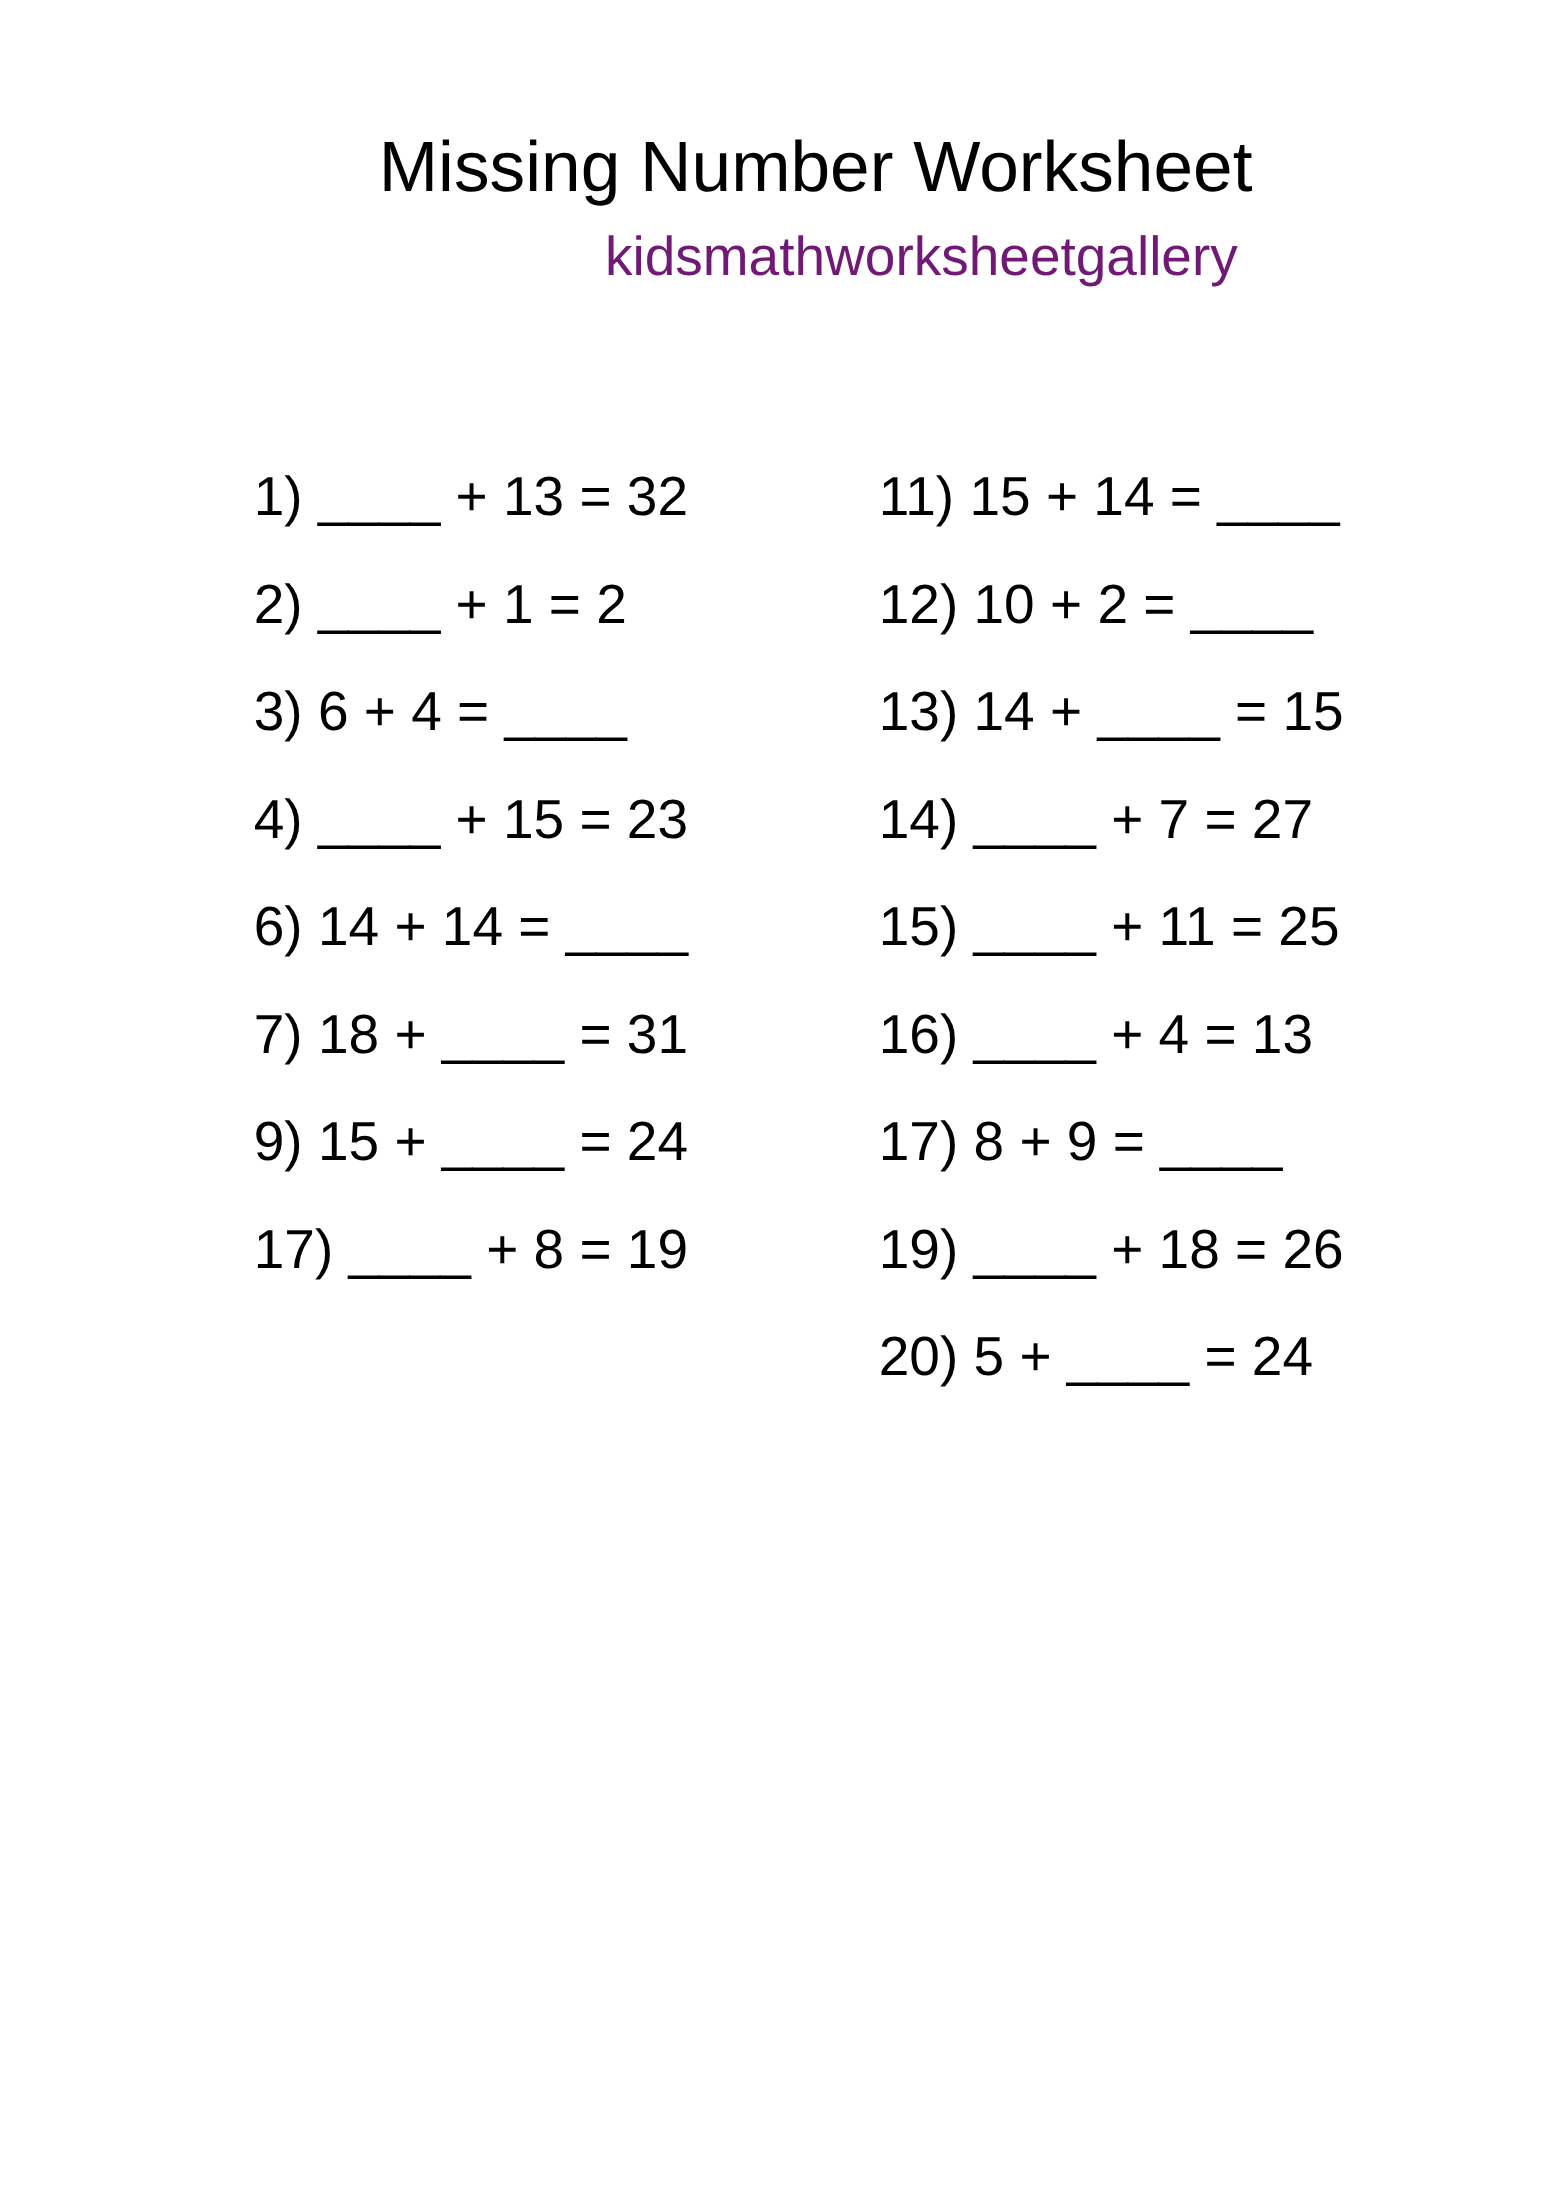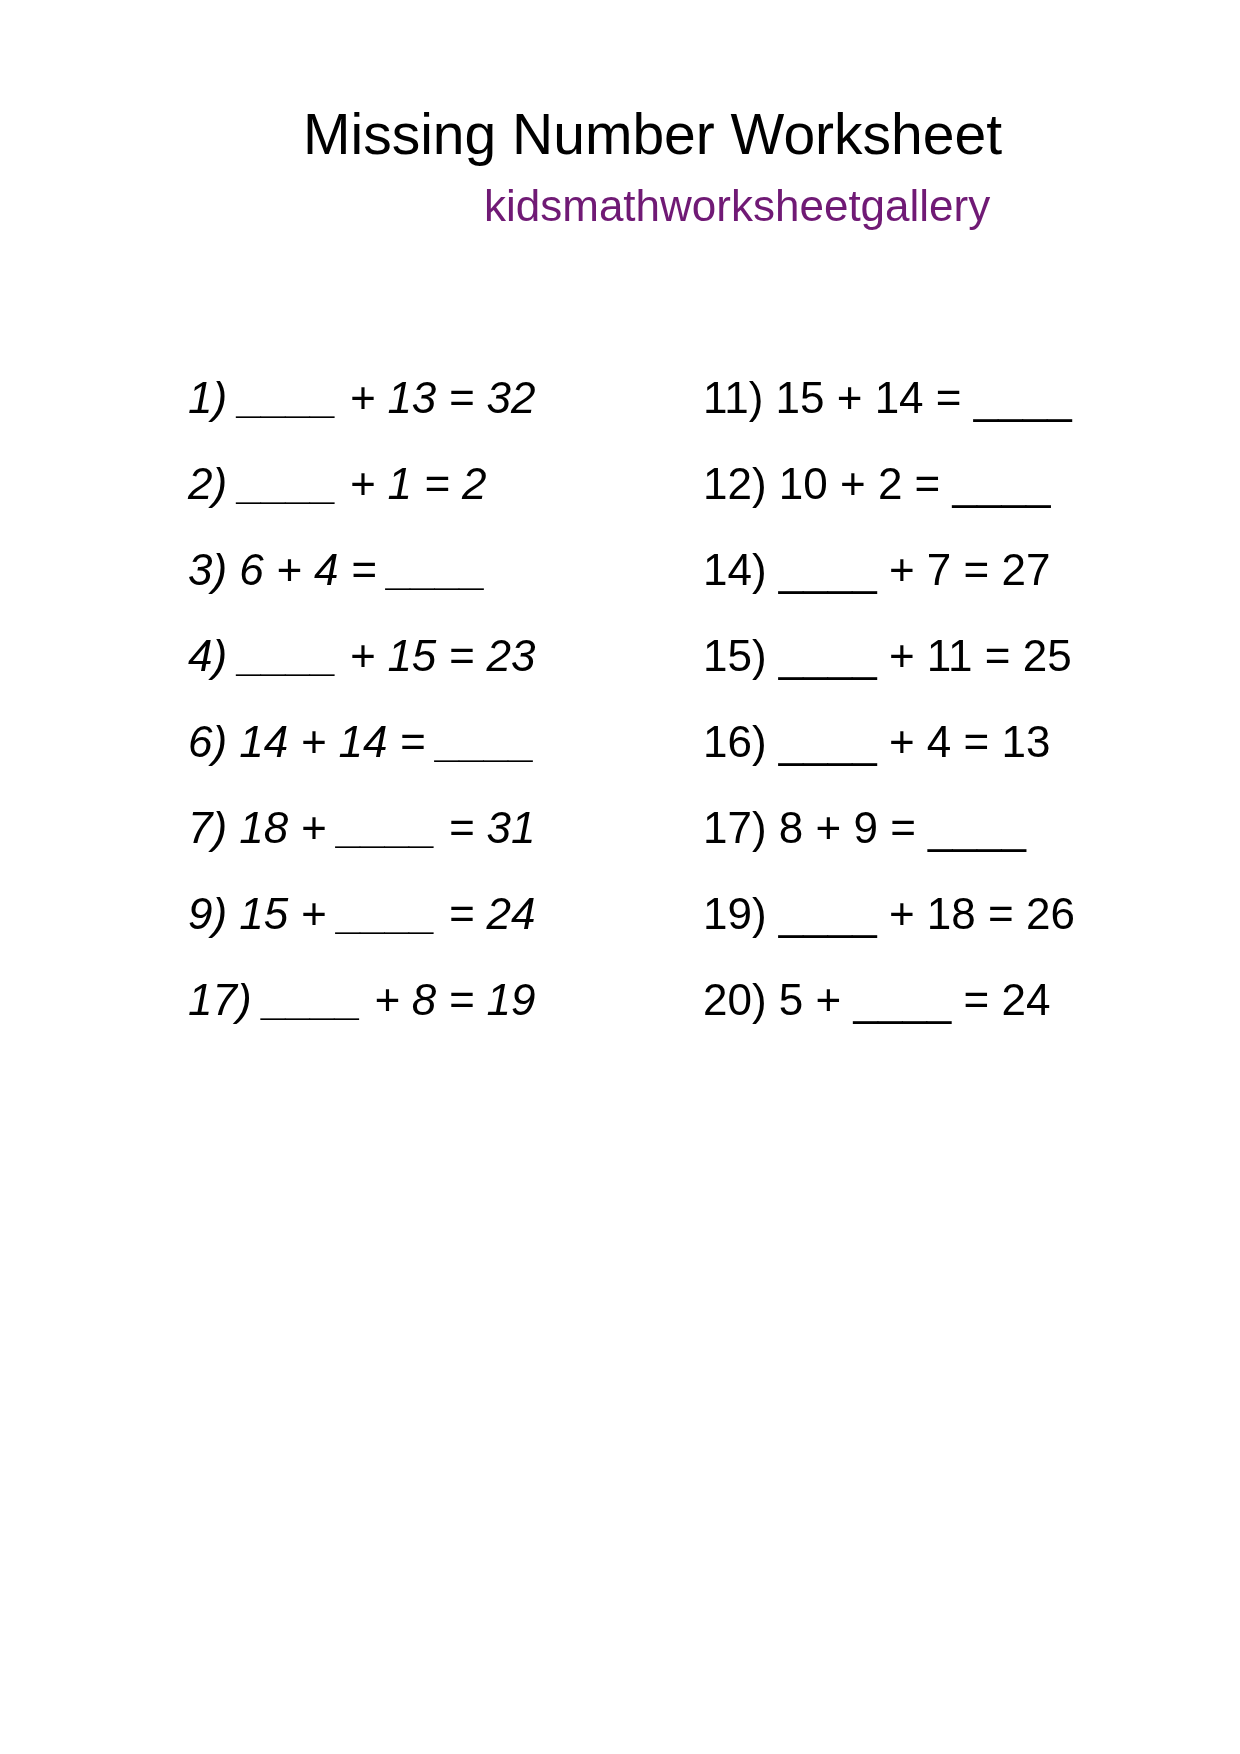--- a/index.html
+++ b/index.html
@@ -36,21 +36,21 @@
       margin: 0;
       font-weight: normal;
     }
     .column {
       position: absolute;
       top: 350px; 
       margin: 0;
       padding: 0;
       list-style: none;
     }
-    .column.left { left: 188px; font-style: italic; }
+    .column.left { left: 203px; }
     .column.right { left: 703px; }
     .problem {
       font-size: 44px;
       line-height: 95px;
       height: 95px;
       white-space: pre;
       margin-top: -9px;
     }
     .problem:first-child { margin-top: 0; }
     .problem .num { }
@@ -69,19 +69,20 @@
   <li class="problem"><span class="num">4)</span> <span class="expr">____ + 15 = 23</span></li>
   <li class="problem"><span class="num">6)</span> <span class="expr">14 + 14 = ____</span></li>
   <li class="problem"><span class="num">7)</span> <span class="expr">18 + ____ = 31</span></li>
   <li class="problem"><span class="num">9)</span> <span class="expr">15 + ____ = 24</span></li>
   <li class="problem"><span class="num">17)</span> <span class="expr">____ + 8 = 19</span></li>
 </ol>
 
 <ol class="column right">
   <li class="problem"><span class="num">11)</span> <span class="expr">15 + 14 = ____</span></li>
   <li class="problem"><span class="num">12)</span> <span class="expr">10 + 2 = ____</span></li>
+  <li class="problem"><span class="num">13)</span> <span class="expr">14 + ____ = 15</span></li>
   <li class="problem"><span class="num">14)</span> <span class="expr">____ + 7 = 27</span></li>
   <li class="problem"><span class="num">15)</span> <span class="expr">____ + 11 = 25</span></li>
   <li class="problem"><span class="num">16)</span> <span class="expr">____ + 4 = 13</span></li>
   <li class="problem"><span class="num">17)</span> <span class="expr">8 + 9 = ____</span></li>
   <li class="problem"><span class="num">19)</span> <span class="expr">____ + 18 = 26</span></li>
   <li class="problem"><span class="num">20)</span> <span class="expr">5 + ____ = 24</span></li>
 </ol>
 
 </body></html>

